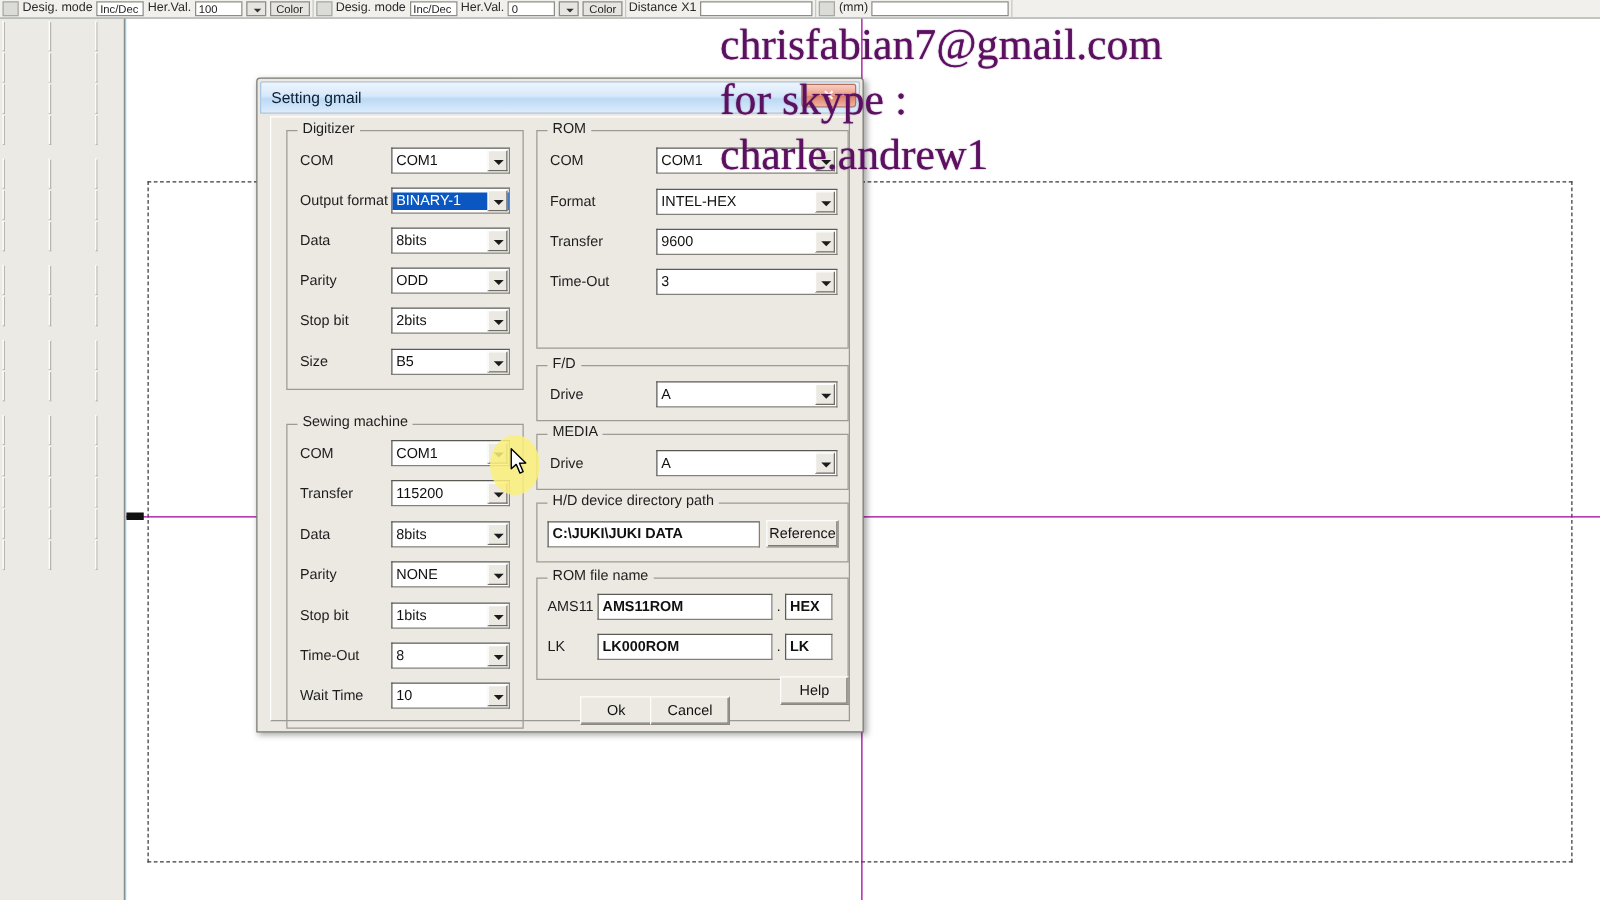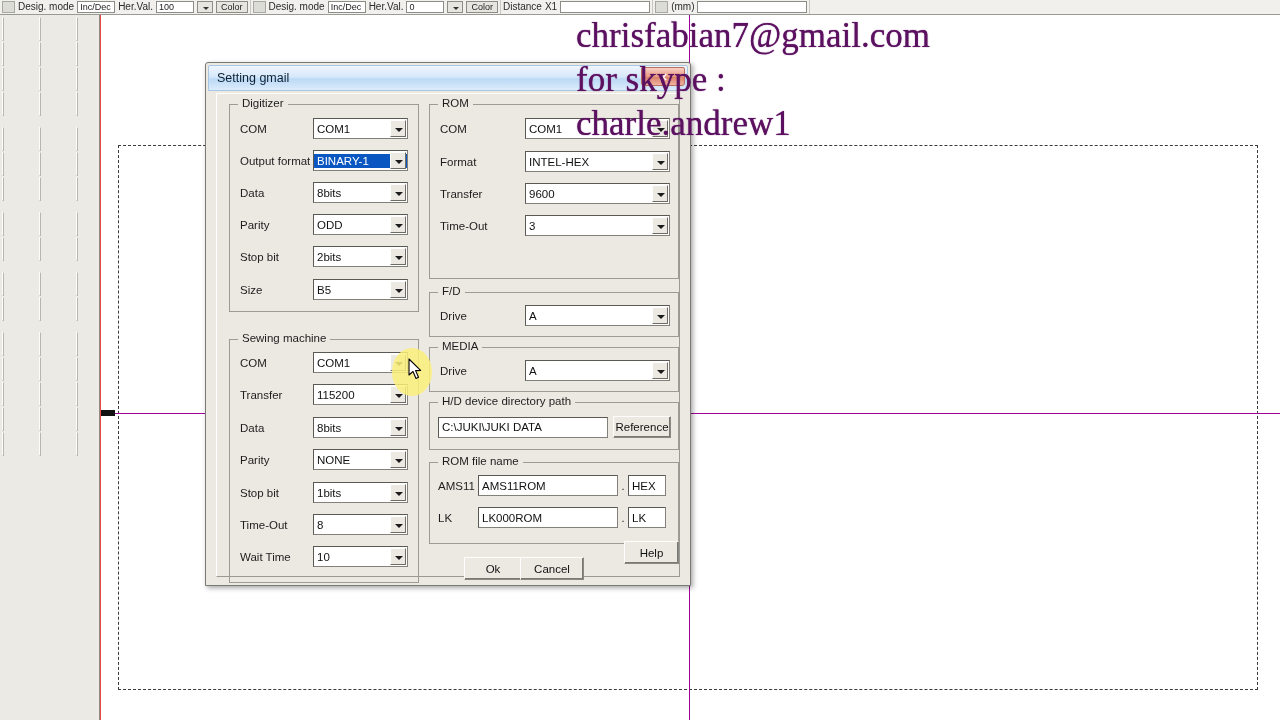--- a/index.html
+++ b/index.html
@@ -3,21 +3,21 @@
 <meta charset="utf-8">
 <style>
   * { box-sizing: border-box; }
   html, body {
     margin: 0; padding: 0;
     width: 1280px; height: 720px;
     overflow: hidden;
     background: #ffffff;
     font-family: "Liberation Sans", sans-serif;
   }
-  #root { position: relative; width: 1104px; height: 720px; background:#ef4444; }
+  #root { position: relative; width: 1104px; height: 720px; background:#7dd3fc; }
 
   
   .topbar {
     position:absolute; left:0; top:0; width:1280px; height:15px;
     background:#f1f0ec; border-bottom:1px solid #9a9a94;
     display:flex; align-items:flex-end; overflow:hidden;
   }
   .tb-group { display:flex; align-items:center; height:15px; padding:0 2px;
     border-right:1px solid #c8c7c2; gap:3px; }
   .tb-ico { width:13px; height:12px; background:#dcdcd6; border:1px solid #a9a9a4; }
@@ -126,21 +126,21 @@
     border-left:4px solid transparent; border-right:4px solid transparent;
     border-top:4px solid #1b1b1b;
   }
   .combo.sel .val { background:#0a57c2; color:#fff; padding:1px 3px; width:100%; }
 
   
   .txt {
     height:21px; background:#ffffff;
     border:1px solid #828078; border-top-color:#5a5954; border-left-color:#5a5954;
     display:flex; align-items:center; font-size:11.5px; color:#111; padding-left:3px;
-    white-space:nowrap; overflow:hidden;
+    white-space:nowrap; overflow:hidden;font-weight:bold;
   }
 
   
   .btn {
     background:#ece9e3; border:1px solid #8a8882;
     border-top-color:#fdfdfc; border-left-color:#fdfdfc;
     box-shadow: inset -1px -1px 0 #7b7974;
     font-size:11.5px; color:#111;
     display:flex; align-items:center; justify-content:center;
     font-family:"Liberation Sans", sans-serif;

